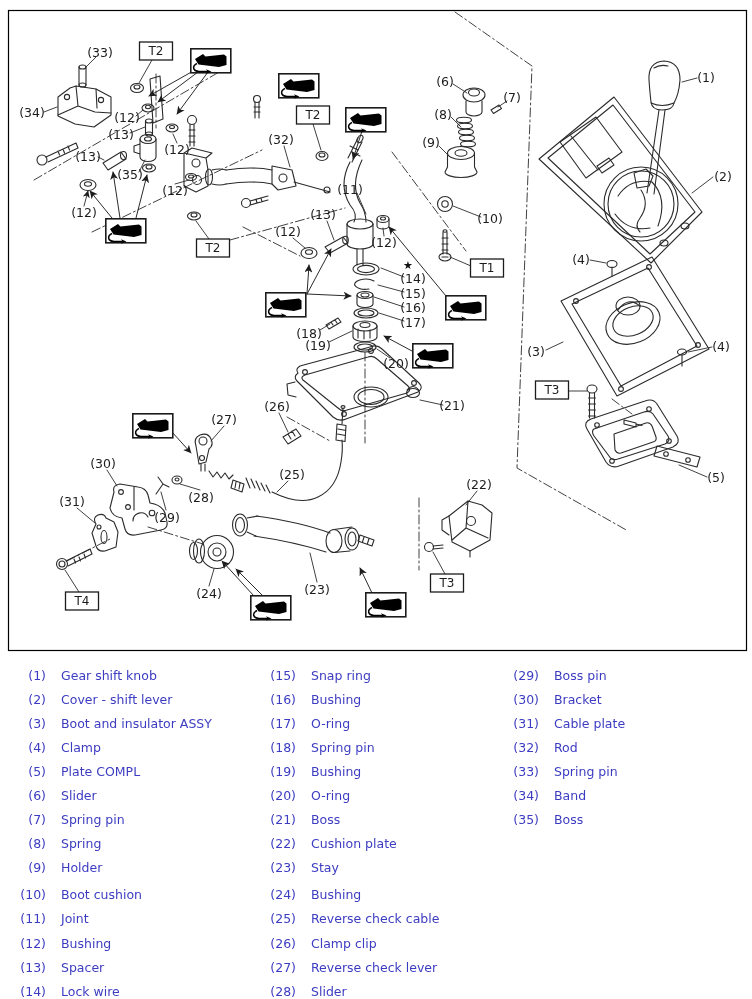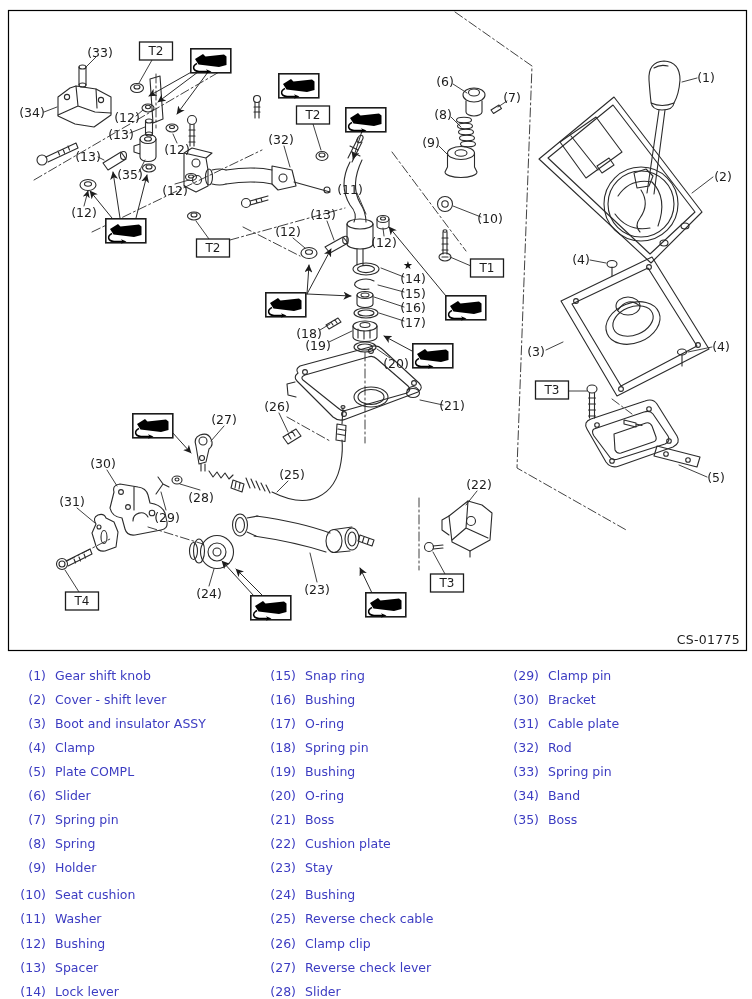--- a/index.html
+++ b/index.html
@@ -7,21 +7,21 @@
          font-family:"DejaVu Sans","Liberation Sans",sans-serif;}
   #diagram-frame{position:absolute;left:0;top:0;width:752px;height:660px;}
   #figure-code{position:absolute;top:632px;left:0;width:740px;text-align:right;
                font-size:12.5px;color:#1c1c1c;letter-spacing:.3px;}
   #parts-list{position:absolute;left:0;top:661px;width:752px;height:338px;}
   .col{position:absolute;top:2px;}
   .col1{left:8px;}  .col2{left:258px;}  .col3{left:501px;}
   .row{display:flex;height:24.1px;align-items:center;font-size:12.5px;}
   .row.gap{margin-top:3px;}
   .num{width:38px;text-align:right;flex:none;}
-  .name{margin-left:9px;white-space:nowrap;}
+  .name{margin-left:15px;white-space:nowrap;}
   svg text.callout{font-size:12.5px;fill:#1c1c1c;}
   svg text.tlabel{font-size:12px;fill:#1c1c1c;}
   svg text.star{font-size:11px;fill:#111;}
 </style>
 </head>
 <body>
 
 <div id="stage">
   <div id="diagram-frame">
   <svg id="art" width="752" height="660" viewBox="0 0 752 660">
@@ -465,21 +465,20 @@
             <rect x="0.8" y="0.8" width="40" height="24" fill="#fff" stroke="#1c1c1c" stroke-width="1.6"></rect>
             <path d="M5,11 L13,6 L15.5,8.5 L34,6.5 L36.5,8.5 L36.5,17 L29,19 L8.5,16.5 Z" fill="#000" stroke="none"></path>
             <path d="M7,15.5 C2,18 2.5,23 9,23.5 L18,23.5" fill="none" stroke="#000" stroke-width="1.5"></path>
             <path d="M21.5,23.5 L16,21.2 L17.5,23.5 L16,25.8 Z" fill="#000" stroke="none"></path>
           </g>
         </g>
     <g id="layer-stars">
           <text x="408" y="269" text-anchor="middle" class="star">★</text>
         </g>
   </svg>
-  <div id="figure-code">CS-01775</div>
   </div>
 
   <div id="parts-list" style="color: rgb(60, 60, 194);">
       <div class="col col1">
         <div class="row">
           <span class="num">(1)</span>
           <span class="name">Gear shift knob</span>
         </div>
         <div class="row">
           <span class="num">(2)</span>
@@ -508,37 +507,37 @@
         <div class="row">
           <span class="num">(8)</span>
           <span class="name">Spring</span>
         </div>
         <div class="row">
           <span class="num">(9)</span>
           <span class="name">Holder</span>
         </div>
         <div class="row gap">
           <span class="num">(10)</span>
-          <span class="name">Seat cushion</span>
+          <span class="name">Boot cushion</span>
         </div>
         <div class="row">
           <span class="num">(11)</span>
-          <span class="name">Washer</span>
+          <span class="name">Joint</span>
         </div>
         <div class="row">
           <span class="num">(12)</span>
           <span class="name">Bushing</span>
         </div>
         <div class="row">
           <span class="num">(13)</span>
           <span class="name">Spacer</span>
         </div>
         <div class="row">
           <span class="num">(14)</span>
-          <span class="name">Lock lever</span>
+          <span class="name">Lock wire</span>
         </div>
       </div>
       <div class="col col2">
         <div class="row">
           <span class="num">(15)</span>
           <span class="name">Snap ring</span>
         </div>
         <div class="row">
           <span class="num">(16)</span>
           <span class="name">Bushing</span>
@@ -588,21 +587,21 @@
           <span class="name">Reverse check lever</span>
         </div>
         <div class="row">
           <span class="num">(28)</span>
           <span class="name">Slider</span>
         </div>
       </div>
       <div class="col col3">
         <div class="row">
           <span class="num">(29)</span>
-          <span class="name">Clamp pin</span>
+          <span class="name">Boss pin</span>
         </div>
         <div class="row">
           <span class="num">(30)</span>
           <span class="name">Bracket</span>
         </div>
         <div class="row">
           <span class="num">(31)</span>
           <span class="name">Cable plate</span>
         </div>
         <div class="row">

